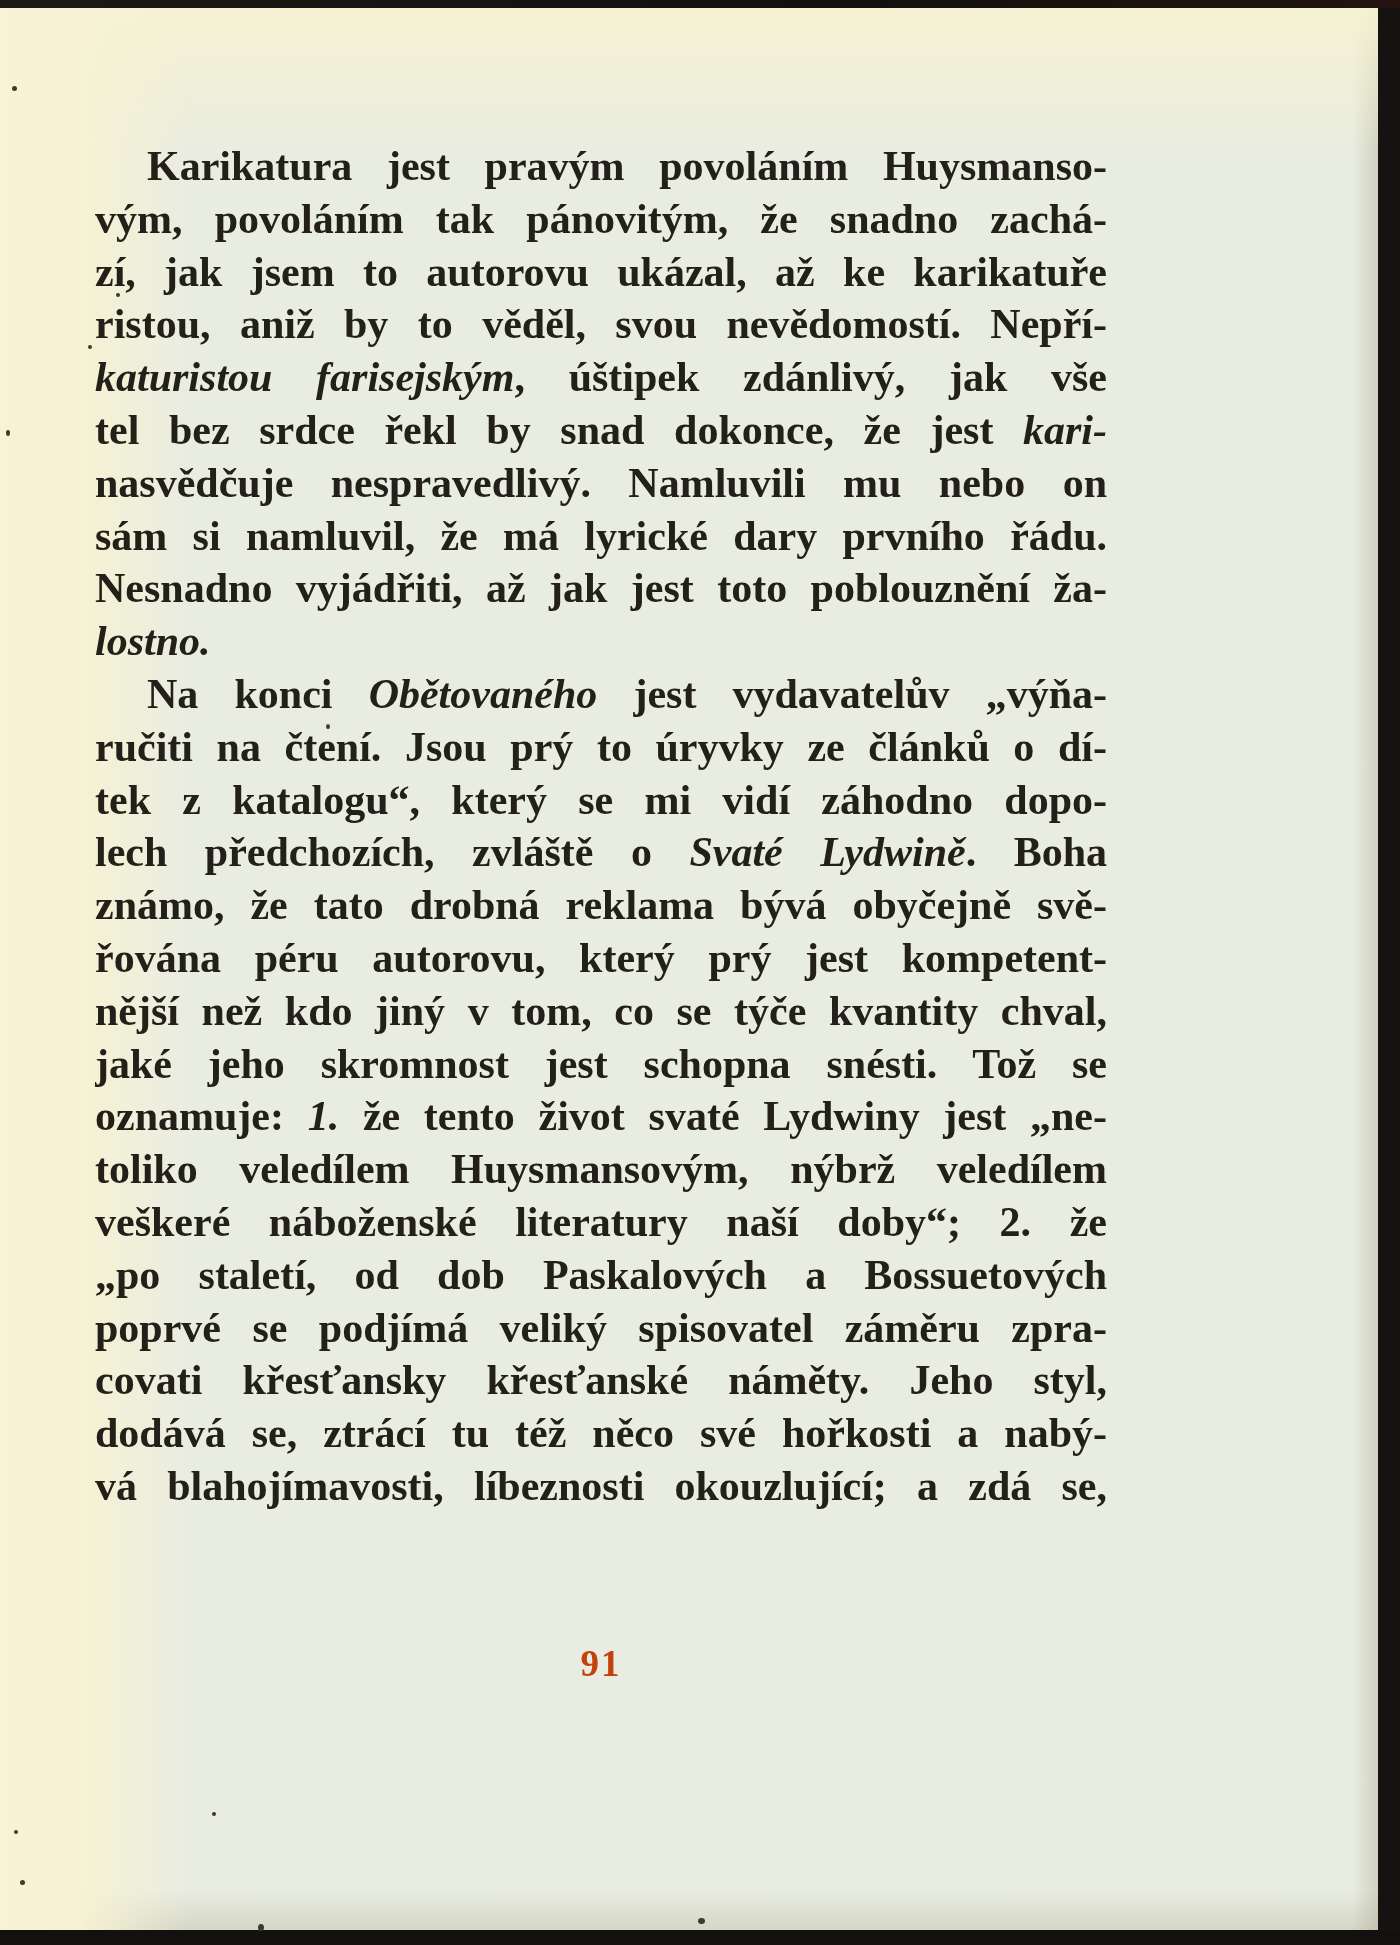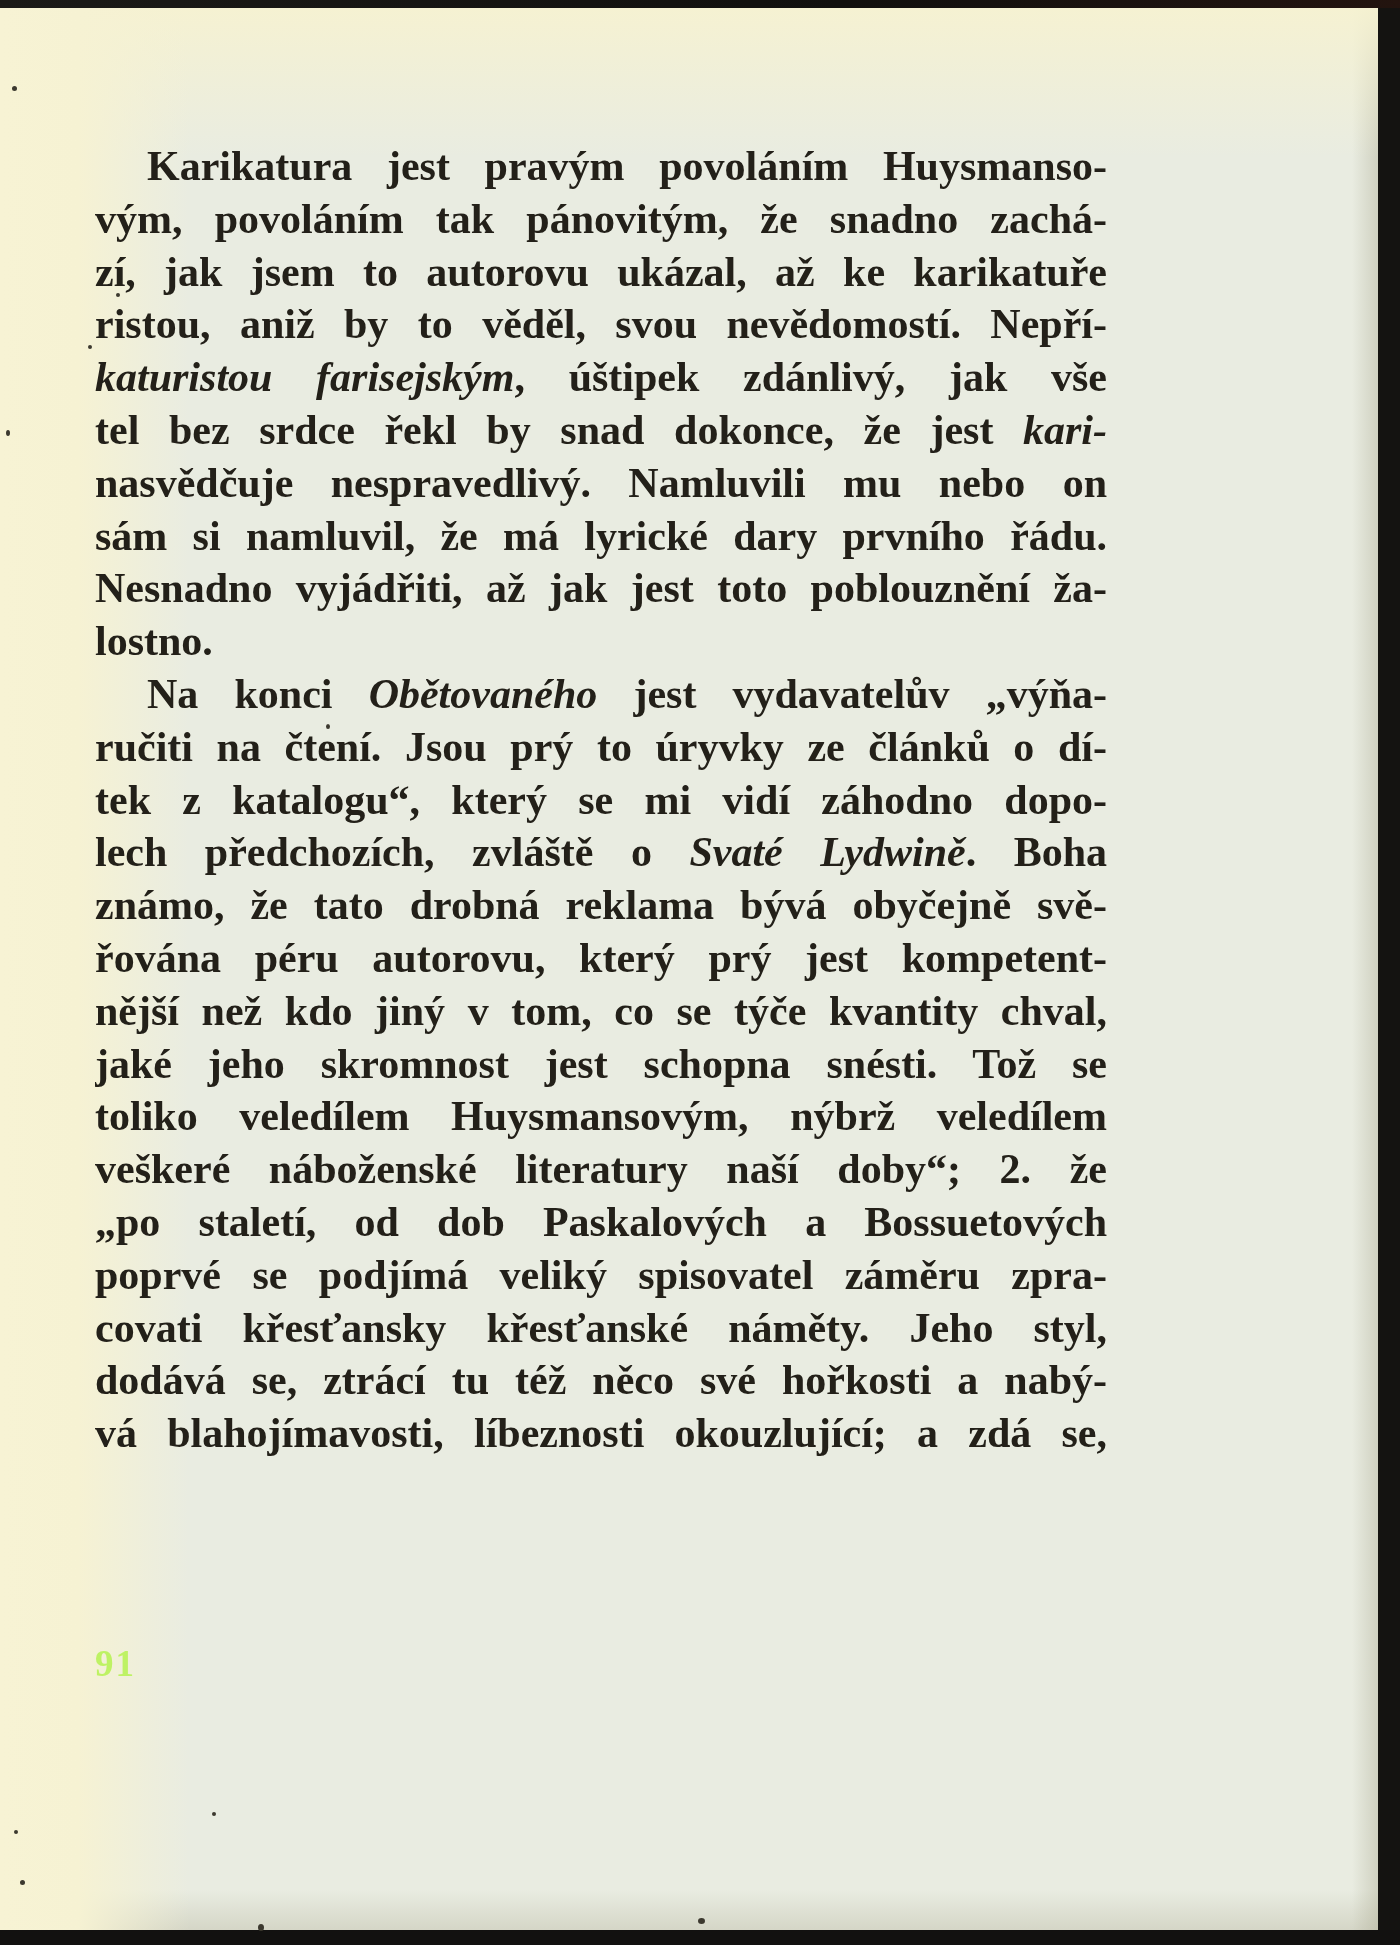--- a/index.html
+++ b/index.html
@@ -76,28 +76,30 @@
     height: 52.8px;
     overflow: hidden;
     white-space: nowrap;
     text-align: justify;
     text-align-last: justify;
   }
   .line.indent { padding-left: 52px; }
   .line.par-end {
     text-align: left;
     text-align-last: left;
+    font-style: italic;
   }
   .line .it { font-style: italic; }
   .page-number {
     position: absolute;
     left: 95px;
     top: 1642px;
     width: 1012px;
-    color: #bef264;
+    text-align: center;
+    color: #c2410c;
     font-size: 37px;
     font-weight: 600;
     letter-spacing: 2px;
   }
   .speck {
     position: absolute;
     background: #3c392f;
     border-radius: 50%;
   }
 </style>
@@ -122,20 +124,21 @@
       <div class="line"><span>Nesnadno vyjádřiti, až jak jest toto poblouznění ža-</span></div>
       <div class="line par-end"><span>lostno.</span></div>
       <div class="line indent"><span>Na konci </span><span class="it">Obětovaného</span><span> jest vydavatelův „výňa-</span></div>
       <div class="line"><span>ručiti na čtení. Jsou prý to úryvky ze článků o dí-</span></div>
       <div class="line"><span>tek z katalogu“, který se mi vidí záhodno dopo-</span></div>
       <div class="line"><span>lech předchozích, zvláště o </span><span class="it">Svaté Lydwině</span><span>. Boha</span></div>
       <div class="line"><span>známo, že tato drobná reklama bývá obyčejně svě-</span></div>
       <div class="line"><span>řována péru autorovu, který prý jest kompetent-</span></div>
       <div class="line"><span>nější než kdo jiný v tom, co se týče kvantity chval,</span></div>
       <div class="line"><span>jaké jeho skromnost jest schopna snésti. Tož se</span></div>
+      <div class="line"><span>oznamuje: </span><span class="it">1.</span><span> že tento život svaté Lydwiny jest „ne-</span></div>
       <div class="line"><span>toliko veledílem Huysmansovým, nýbrž veledílem</span></div>
       <div class="line"><span>veškeré náboženské literatury naší doby“; 2. že</span></div>
       <div class="line"><span>„po staletí, od dob Paskalových a Bossuetových</span></div>
       <div class="line"><span>poprvé se podjímá veliký spisovatel záměru zpra-</span></div>
       <div class="line"><span>covati křesťansky křesťanské náměty. Jeho styl,</span></div>
       <div class="line"><span>dodává se, ztrácí tu též něco své hořkosti a nabý-</span></div>
       <div class="line"><span>vá blahojímavosti, líbeznosti okouzlující; a zdá se,</span></div>
     </div>
 
   <div class="page-number">91</div>

